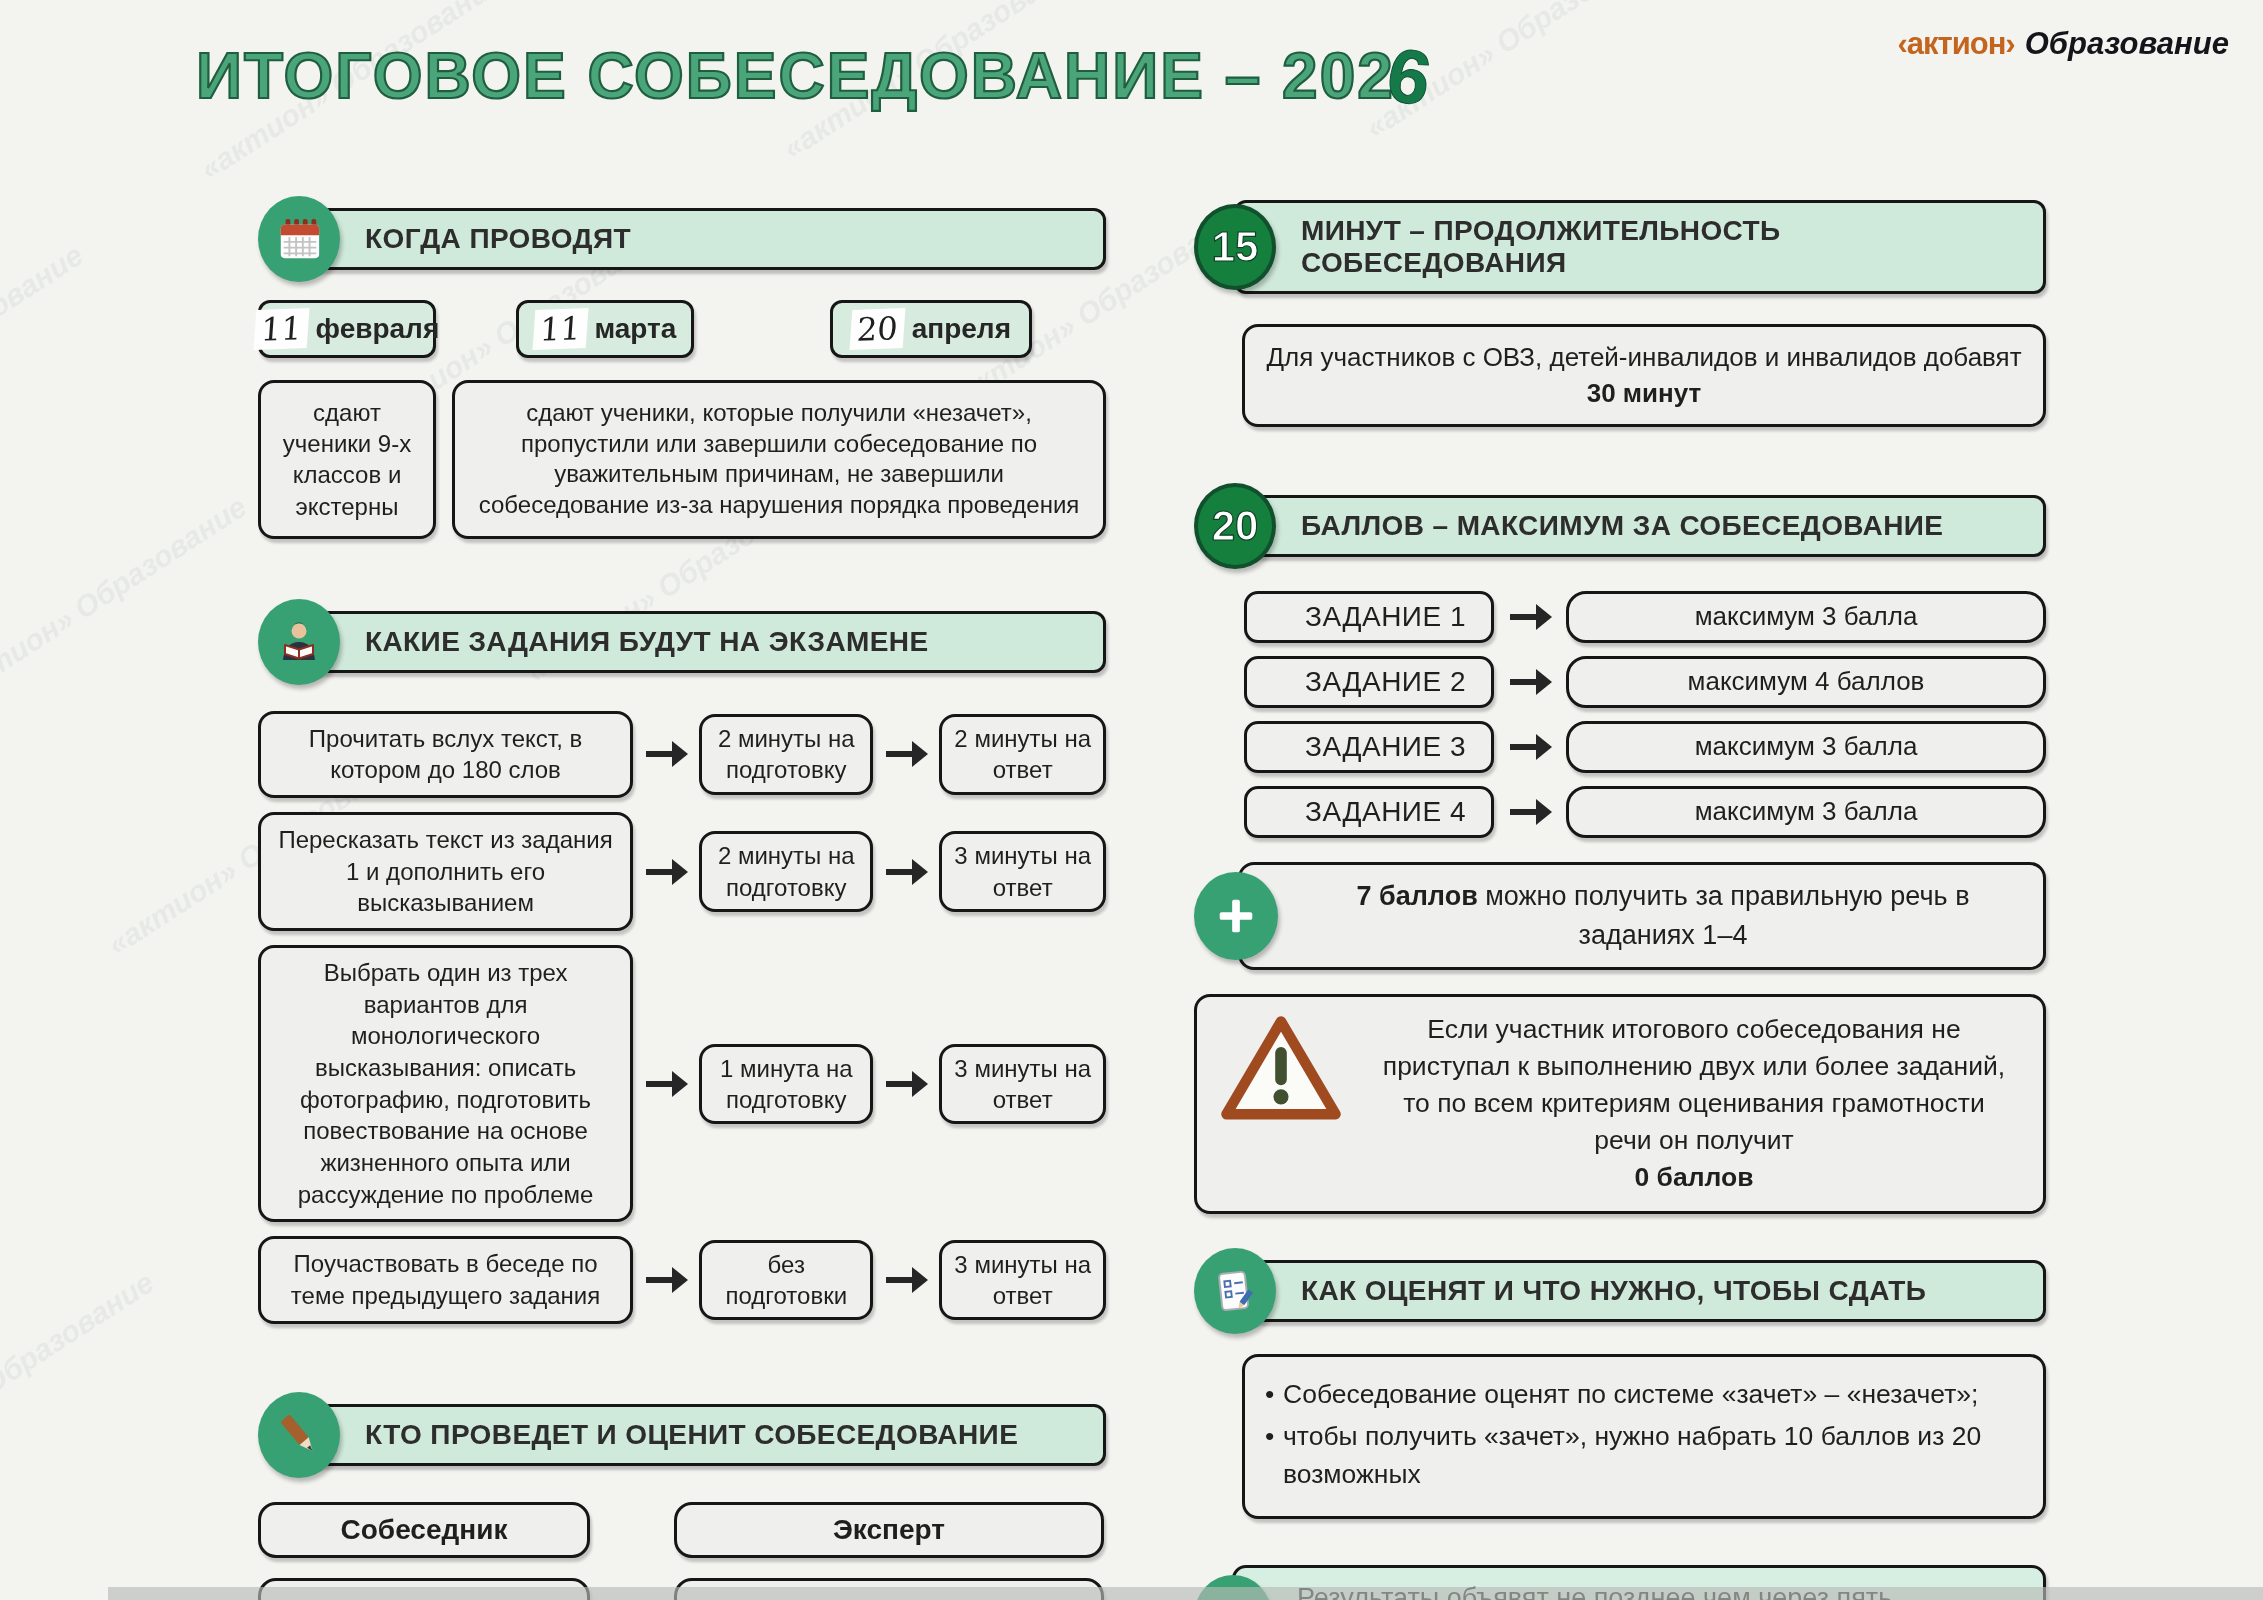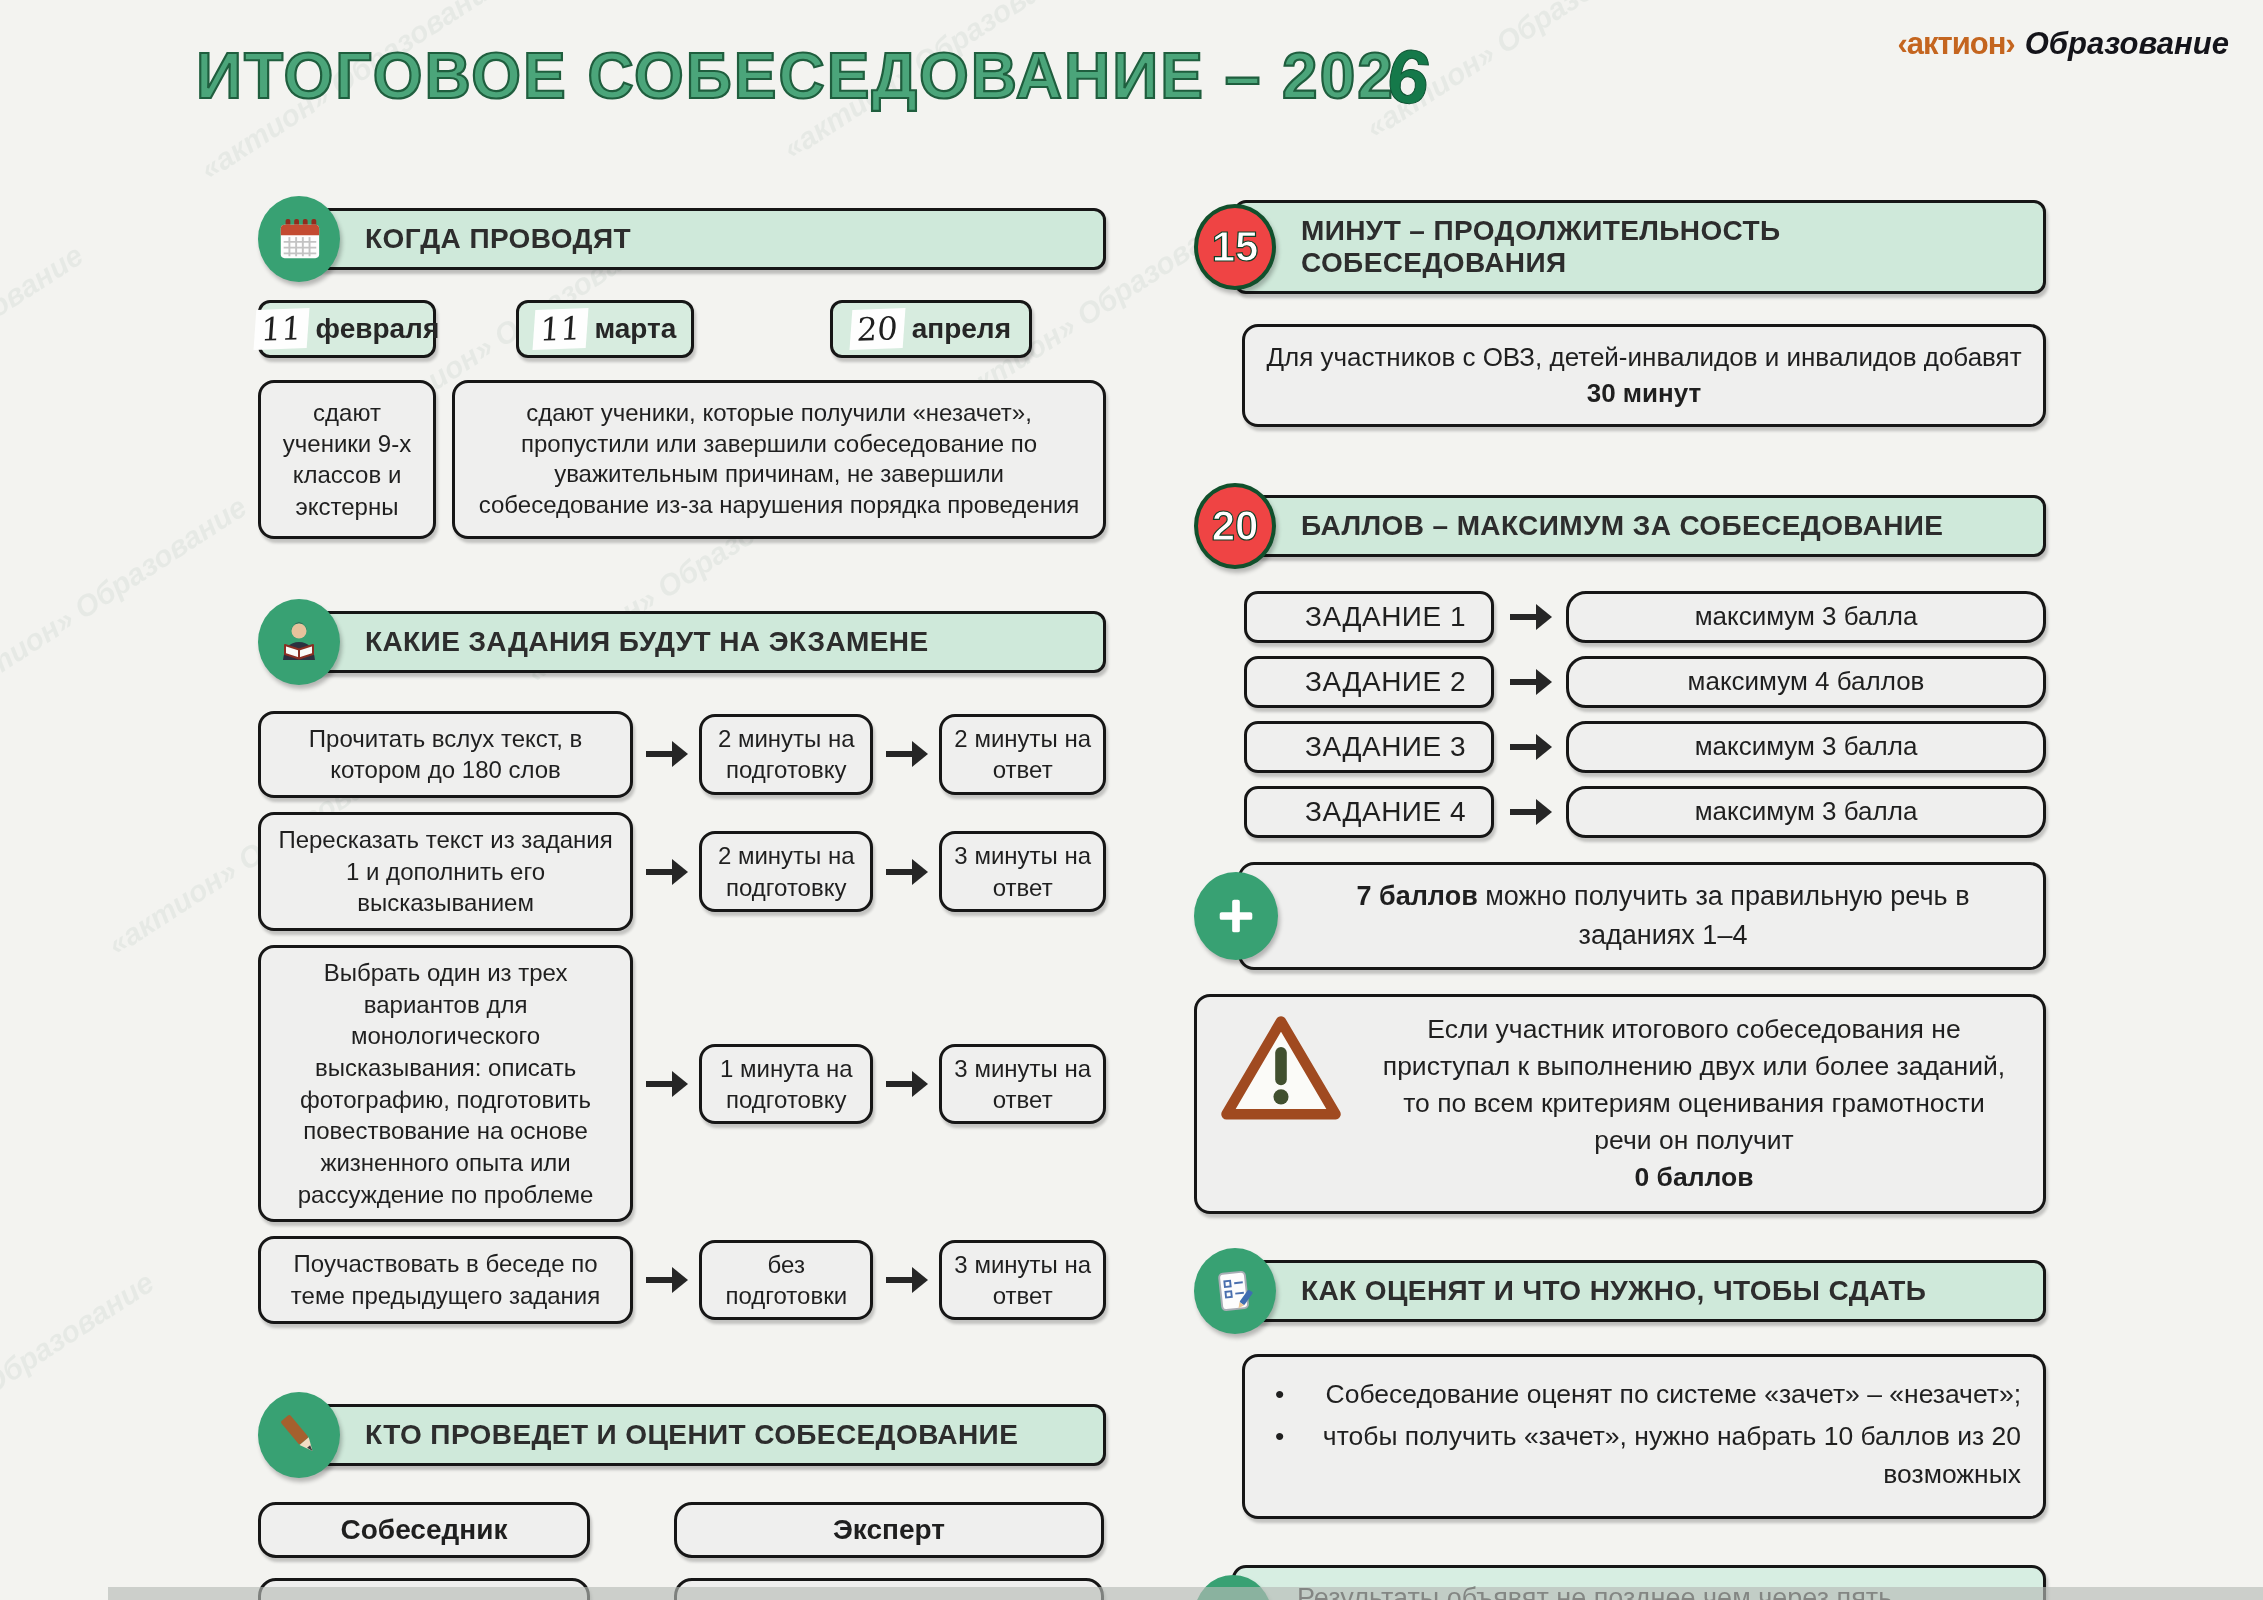--- a/index.html
+++ b/index.html
@@ -31,21 +31,21 @@
   
   .col-left{position:absolute;left:258px;top:196px;width:848px;z-index:1;}
   .col-right{position:absolute;left:1194px;top:200px;width:852px;z-index:1;}
   
   .sec{display:flex;align-items:center;position:relative;}
   .circle{
     width:82px;height:86px;border-radius:50%;background:#38a173;flex:0 0 auto;z-index:2;
     display:flex;align-items:center;justify-content:center;
     box-shadow:2px 4px 4px rgba(0,0,0,.25);
   }
-  .circle.num{background:#ef4444;border:4px solid #11502c;width:74px;height:78px;
+  .circle.num{background:#15803d;border:4px solid #11502c;width:74px;height:78px;
     color:#fff;font-size:42px;font-weight:800;-webkit-text-stroke:1.2px #0e4026;}
   .sec .bar{
     flex:1;margin-left:-42px;background:#cfe9da;border:3px solid #161616;border-radius:12px;
     padding:12px 18px 12px 64px;font-size:28px;font-weight:700;letter-spacing:.4px;color:#2d2d2d;
     box-shadow:2px 4px 3px rgba(0,0,0,.22);
   }
   .gbox{background:#efefee;border:3px solid #161616;border-radius:16px;box-shadow:2px 4px 3px rgba(0,0,0,.2);box-sizing:border-box;}
   .gpill{background:#d7ecdf;border:3px solid #161616;border-radius:12px;box-shadow:2px 4px 3px rgba(0,0,0,.2);box-sizing:border-box;}
   .arr{position:relative;width:44px;height:30px;flex:0 0 auto;}
   .arr::before{content:"";position:absolute;left:2px;top:12px;width:28px;height:6px;background:#262626;}
@@ -88,21 +88,21 @@
   .srow{display:flex;align-items:center;gap:14px;}
   .slabel{width:250px;height:52px;display:flex;align-items:center;justify-content:center;font-size:28px;letter-spacing:.5px;border-radius:14px;padding-left:33px;}
   .smax{flex:1;height:52px;display:flex;align-items:center;justify-content:center;font-size:26px;border-radius:20px;}
   .bonus{display:flex;align-items:center;margin-top:24px;}
   .bonus .circle{width:84px;height:88px;}
   .bonus-box{flex:1;margin-left:-40px;padding:12px 20px 12px 62px;text-align:center;font-size:27px;line-height:1.45;}
   .warn{margin-top:24px;display:flex;align-items:flex-start;gap:26px;padding:14px 26px 14px 20px;min-height:146px;}
   .warn-text{flex:1;text-align:center;font-size:26.5px;line-height:1.4;}
   .warn-bold{display:block;font-weight:800;}
   .sec.eval{margin-top:34px;}
-  .eval-box{margin-left:48px;margin-top:20px;padding:18px 22px;font-size:26.5px;line-height:1.45;text-align:right;}
+  .eval-box{margin-left:48px;margin-top:20px;padding:18px 12px;font-size:26.5px;line-height:1.45;}
   .eval-box ul{margin:0;padding:0;list-style:none;}
   .eval-box li{position:relative;padding-left:26px;margin-bottom:4px;}
   .eval-box li::before{content:"•";position:absolute;left:8px;top:0;}
   .bottom-bar{display:flex;align-items:center;margin-top:46px;}
   .bottom-bar .circle{width:78px;height:82px;}
   .bar2{flex:1;margin-left:-40px;background:#d7eee2;border:3px solid #161616;border-radius:14px;
     padding:12px 20px 12px 62px;font-size:27px;line-height:1.35;color:#232323;
     box-shadow:2px 4px 3px rgba(0,0,0,.22);}
   .bar2 .inner{max-width:680px;}
   .scan-strip{position:absolute;left:108px;right:0;bottom:0;height:13px;background:#b7bbb7;opacity:.65;z-index:1;}

